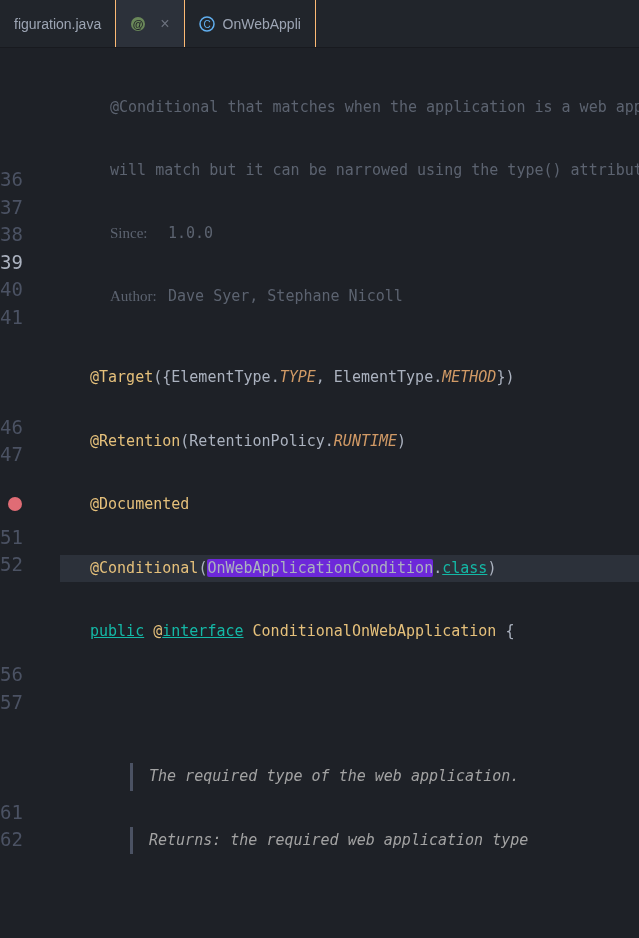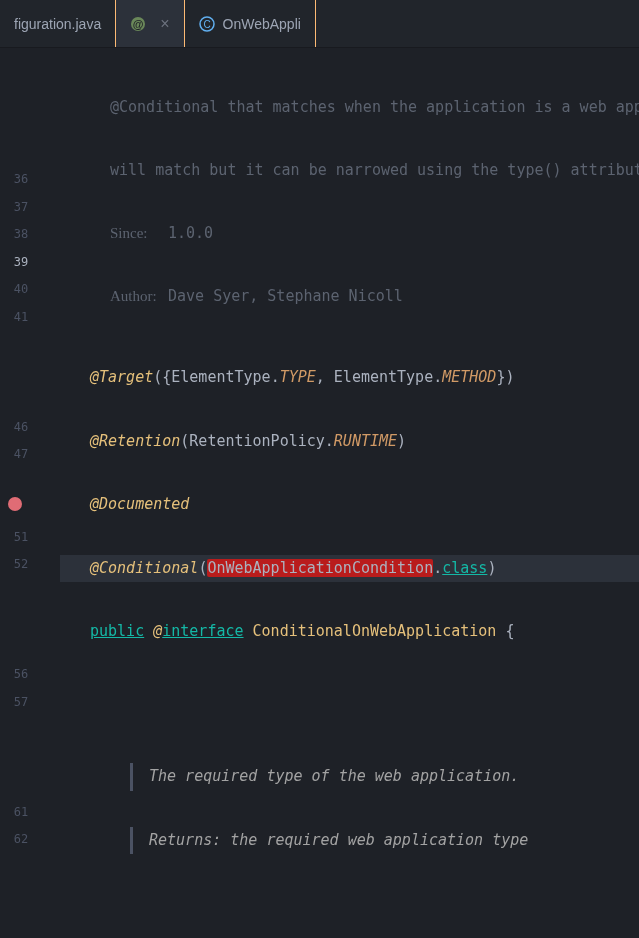--- a/index.html
+++ b/index.html
@@ -35,23 +35,23 @@
 .tab-close { color: #6b717d; font-size: 16px; margin-left: 6px; }
 .editor {
   display: flex;
   height: calc(100% - 48px);
   overflow: hidden;
 }
 .gutter {
   width: 60px;
   flex-shrink: 0;
   padding-top: 10px;
-  text-align: center;
+  text-align: left;
   color: #4b5263;
-  font-size: 12px;
+  font-size: 19px;
   user-select: none;
 }
 .gutter .ln { height: 27.5px; line-height: 27.5px; padding-right: 18px; }
 .gutter .ln.current { color: #abb2bf; }
 .code {
   flex: 1;
   padding-top: 10px;
   position: relative;
   white-space: pre;
 }
@@ -59,27 +59,27 @@
 .line.hl { background: #2c313a; }
 .docblock {
   border-left: 3px solid #4b5263;
   margin-left: 0;
   padding-left: 16px;
   color: #5c6370;
 }
 .javadoc-top { padding-left: 50px; color: #5c6370; }
 .javadoc-top .tag { color: #5c6370; display:inline-block; width: 58px; font-family: Liberation Serif, serif; }
 .c-key { color: #14b8a6; text-decoration: underline; }
-.c-ann { color: #e5c07b; font-style: italic; }
+.c-ann { color: #e5c07b; }
 .c-type { color: #e5c07b; }
 .c-const { color: #d19a66; font-style: italic; }
 .c-punc { color: #abb2bf; }
 .c-comment { color: #a3a3a3; font-style: italic; }
 .c-codelit { color: #5c6370; font-family: monospace; }
-.hl-ref { background: #b91c1c; color: #abb2bf; border-radius: 2px; }
+.hl-ref { background: #6d28d9; color: #abb2bf; border-radius: 2px; }
 .bp {
   position: absolute;
   left: -52px;
   top: 6px;
   width: 14px;
   height: 14px;
   background: #e06c75;
   border-radius: 50%;
   box-shadow: 0 0 0 1px #1e2127;
 }

